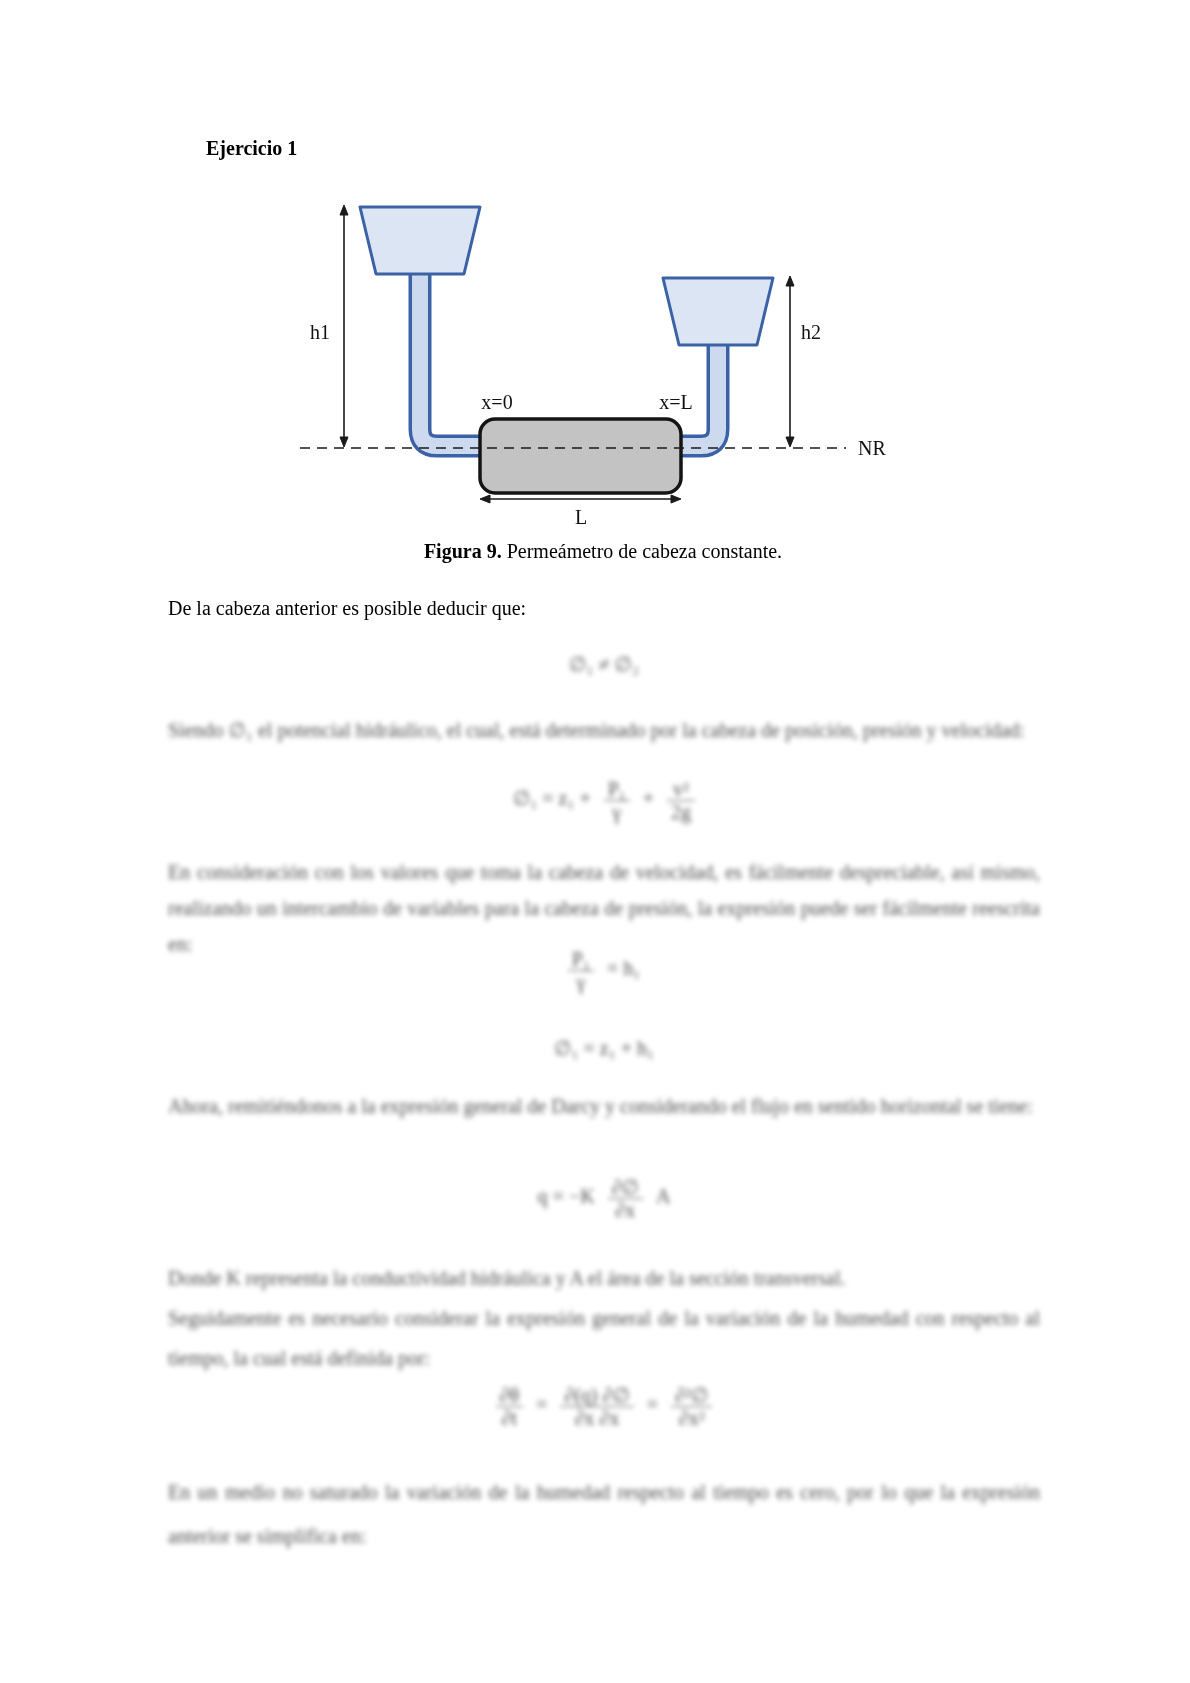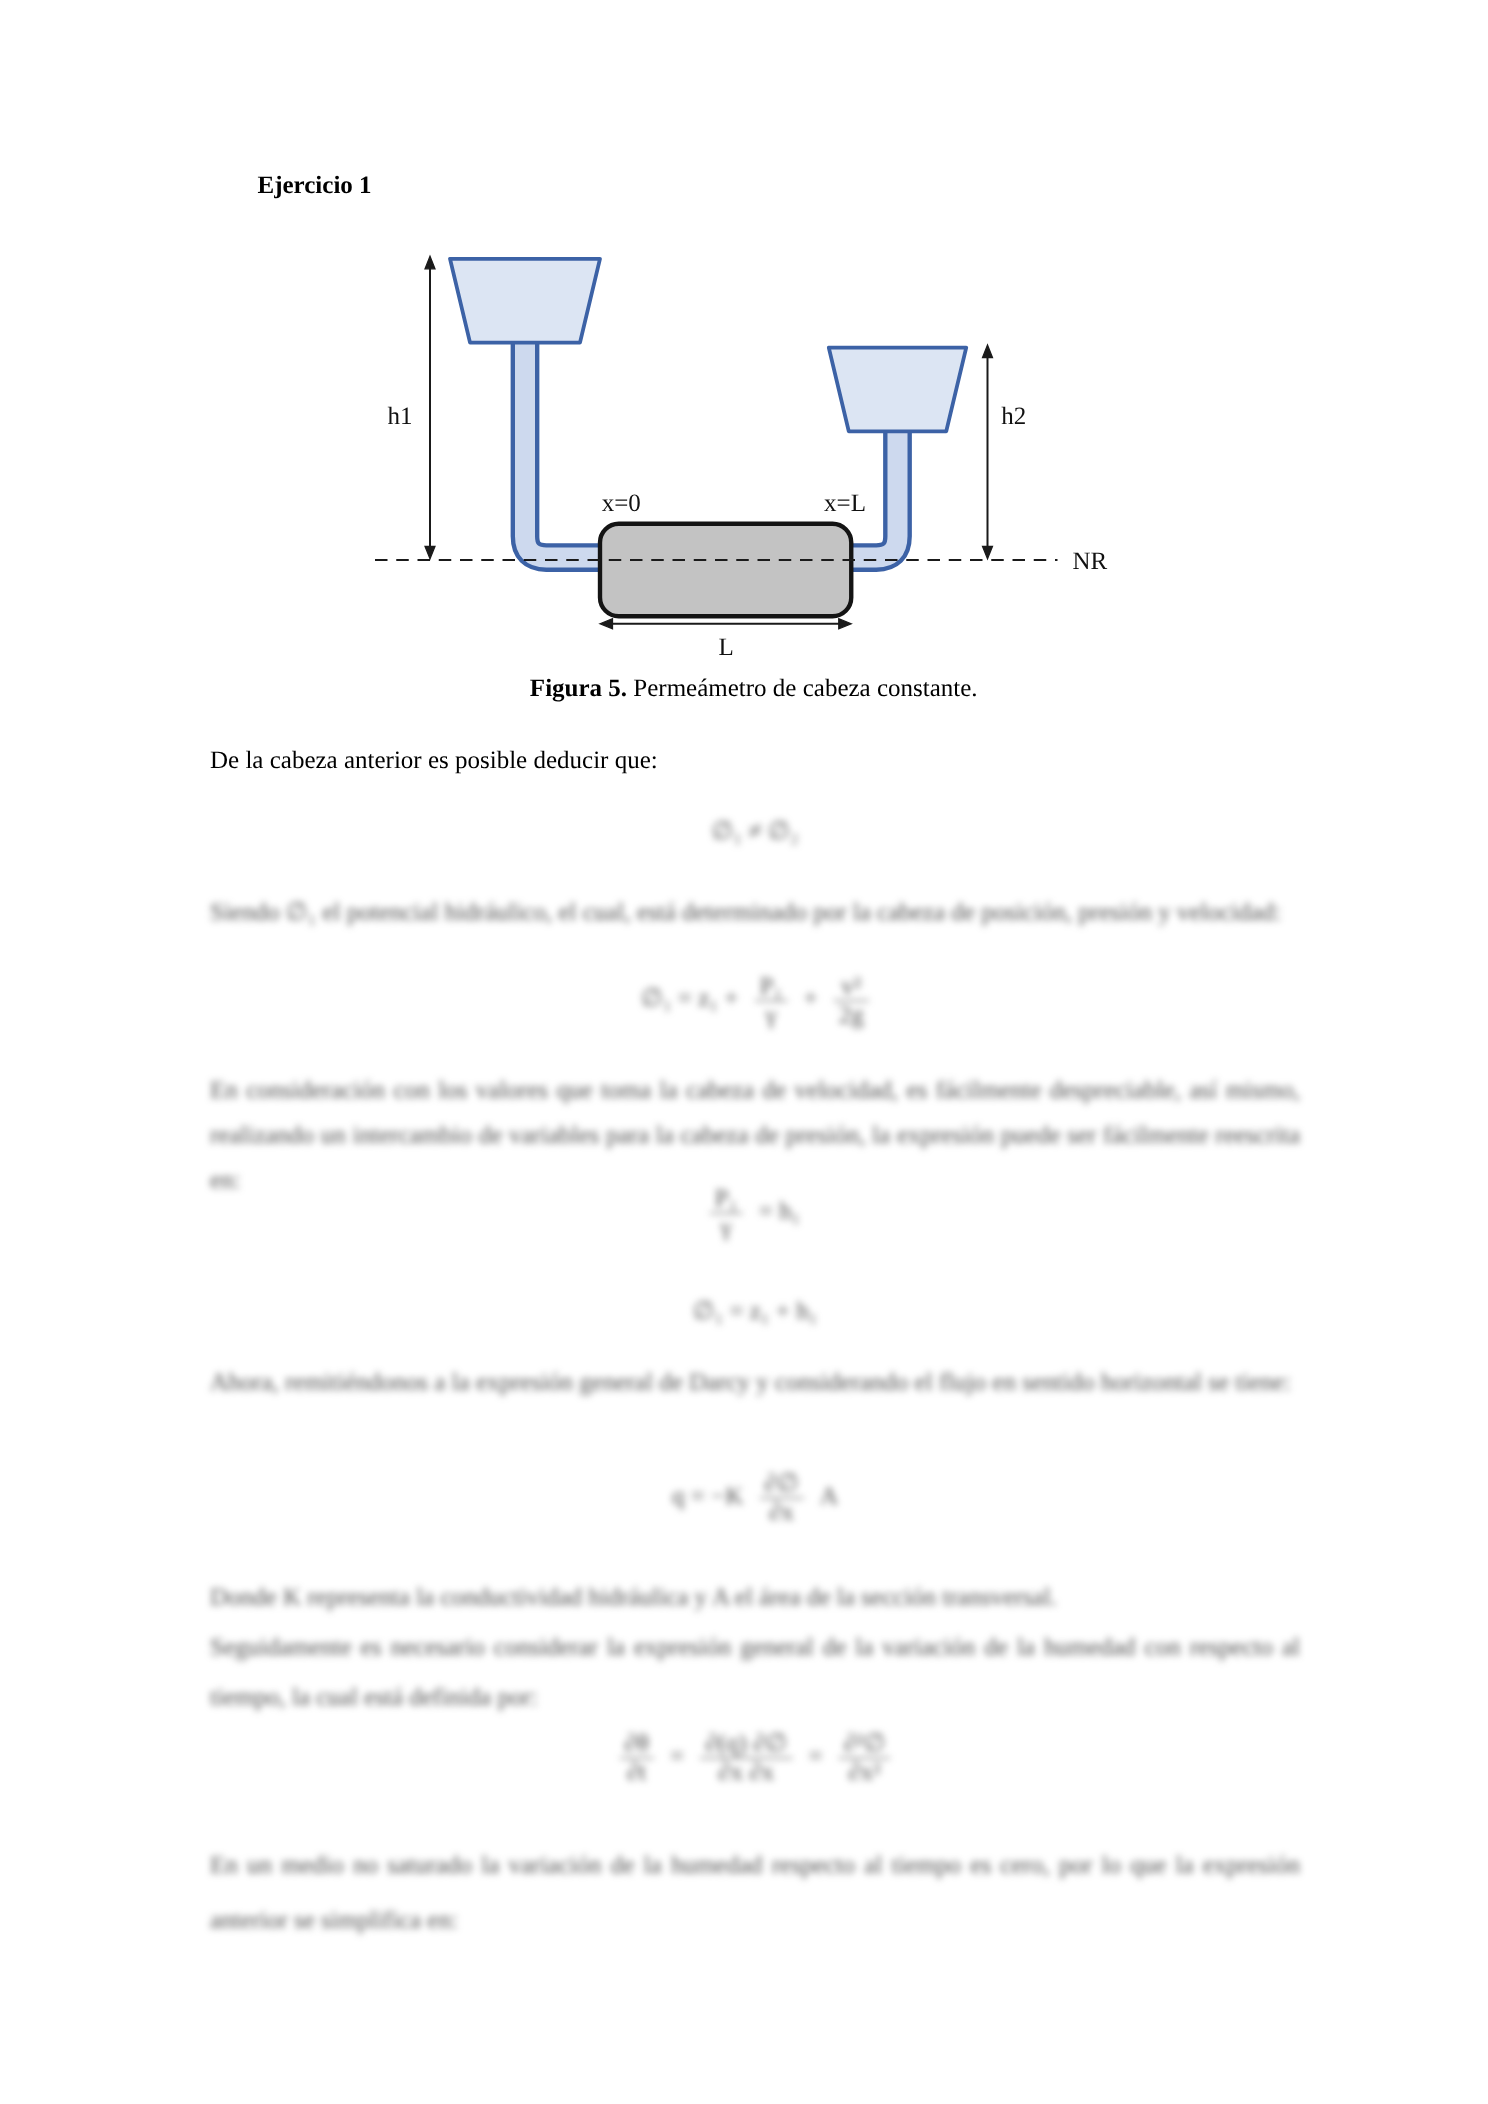--- a/index.html
+++ b/index.html
@@ -73,21 +73,21 @@
 
   <text x="330" y="339" text-anchor="end">h1</text>
   <text x="801" y="339" text-anchor="start">h2</text>
   <text x="497" y="409" text-anchor="middle">x=0</text>
   <text x="676" y="409" text-anchor="middle">x=L</text>
   <text x="858" y="455" text-anchor="start">NR</text>
   <text x="581" y="524" text-anchor="middle">L</text>
 </svg>
 
 <div class="abs caption">
-  <span class="cap-label">Figura 5.</span><span> Permeámetro de cabeza constante.</span>
+  <span class="cap-label">Figura 9.</span><span> Permeámetro de cabeza constante.</span>
 </div>
 
 <div class="abs intro">De la cabeza anterior es posible deducir que:</div>
 
 <div class="eq fuzzy" style="top:652px;">∅₁ ≠ ∅₂</div>
 
 <div class="para fuzzy" style="top:712px;">Siendo ∅₁ el potencial hidráulico, el cual, está determinado por la cabeza de posición, presión y velocidad:</div>
 
 <div class="eq fuzzy" style="top:778px;">
   <span class="eqgap">∅₁ = z₁ +</span>

